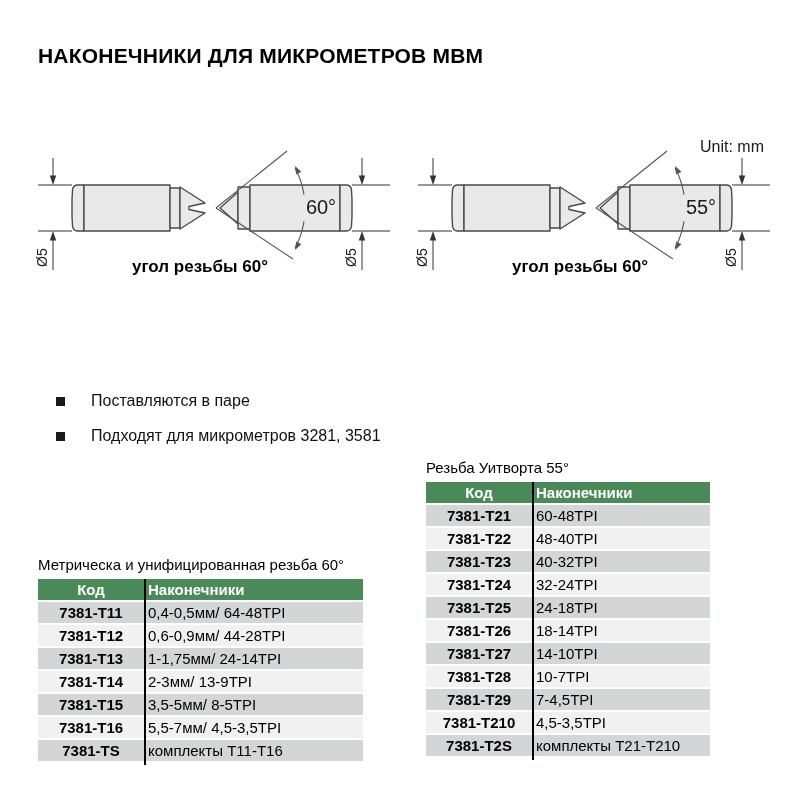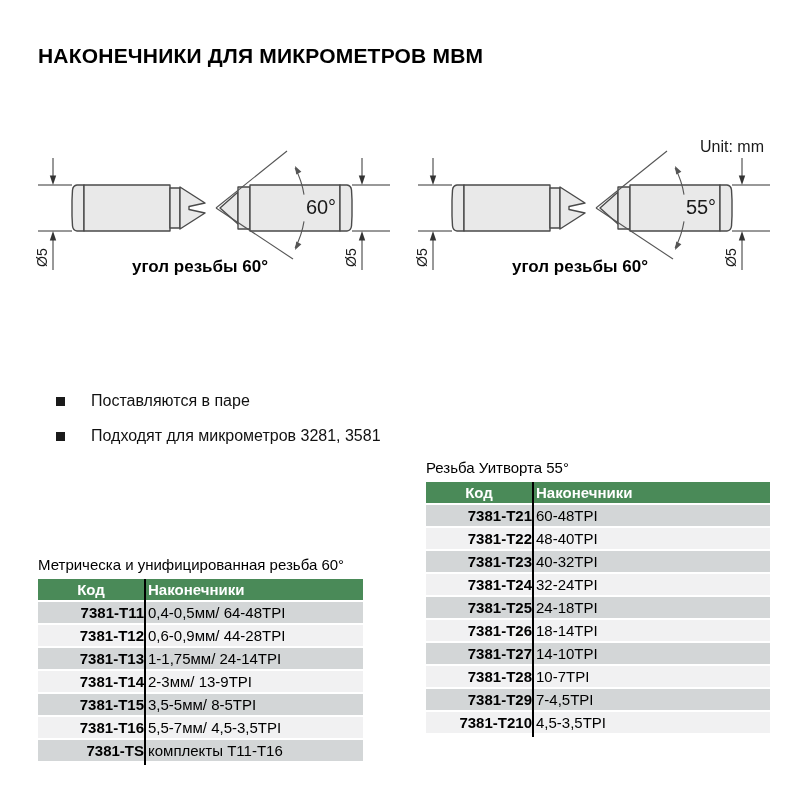--- a/index.html
+++ b/index.html
@@ -18,30 +18,30 @@
   .diagram-caption{
     position:absolute;top:257px;width:340px;text-align:center;
     font-size:17px;font-weight:bold;color:#000;
   }
   #cap-left{left:30px;}
   #cap-right{left:410px;}
   .bullets{position:absolute;left:40px;top:376px;margin:16px;padding:0;list-style:none;}
   .bullets li{display:flex;align-items:center;margin-bottom:17px;font-size:16px;color:#111;}
   .sq{width:9px;height:9px;background:#1a1a1a;margin-right:26px;flex:none;}
   .tbl{position:absolute;}
-  #tbl-whitworth{left:426px;top:458px;width:344px;}
+  #tbl-whitworth{left:426px;top:458px;width:284px;}
   #tbl-metric{left:38px;top:555px;width:325px;}
   .tbl-title{font-size:15px;line-height:19px;height:19px;margin:0 0 5px 0;color:#000;}
   .tbl-wrap{position:relative;}
   table{border-collapse:collapse;width:100%;table-layout:fixed;}
   th,td{height:21px;line-height:21px;border-bottom:2px solid #fff;font-size:15px;padding:0;overflow:hidden;white-space:nowrap;}
   th{background:var(--header-bg,#4a8a58);color:#fff;font-weight:bold;}
   th:first-child,td:first-child{text-align:center;}
   th:last-child,td:last-child{text-align:left;padding-left:4px;}
-  td:first-child{font-weight:bold;color:#000;text-align:right;}
+  td:first-child{font-weight:bold;color:#000;}
   tr.odd td{background:var(--row-odd,#d3d6d7);}
   tr.even td{background:var(--row-even,#f1f1f2);}
   .col-divider{position:absolute;left:106px;top:0;bottom:-2px;width:1.5px;background:#000;}
 </style>
 </head>
 <body>
 
 <h1 class="page-title">НАКОНЕЧНИКИ ДЛЯ МИКРОМЕТРОВ МВМ</h1>
 
 <svg id="svg-left" width="370" height="170" viewBox="0 0 370 170">
@@ -190,20 +190,24 @@
             <td>10-7TPI</td>
           </tr>
           <tr class="odd">
             <td>7381-T29</td>
             <td>7-4,5TPI</td>
           </tr>
           <tr class="even">
             <td>7381-T210</td>
             <td>4,5-3,5TPI</td>
           </tr>
+          <tr class="odd">
+            <td>7381-T2S</td>
+            <td>комплекты T21-T210</td>
+          </tr>
         </tbody>
     </table>
     <div class="col-divider"></div>
   </div>
 </div>
 
 <div class="tbl" id="tbl-metric">
   <div class="tbl-title">Метрическа и унифицированная резьба 60°</div>
   <div class="tbl-wrap">
     <table>

